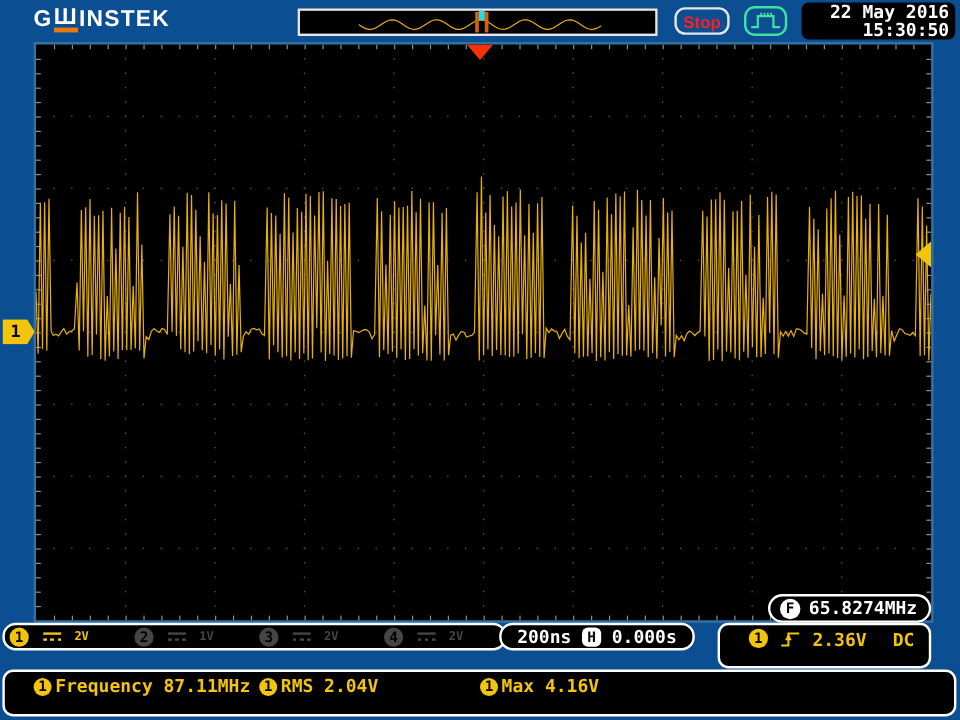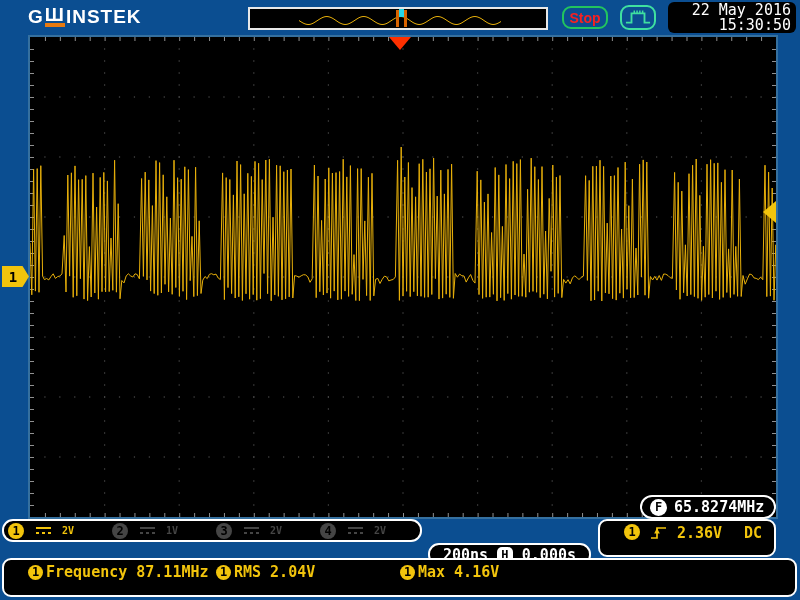--- a/index.html
+++ b/index.html
@@ -8,27 +8,27 @@
   .abs { position:absolute; }
 
   
   .logo { left:28px; top:6px; color:#fff; font-family:"Liberation Sans", sans-serif;
           font-weight:900; font-size:19px; letter-spacing:1px; display:flex; align-items:flex-start; }
   .logo .sha { display:inline-block; border-bottom:4px solid #e87a10; line-height:17px; margin:0 1px; }
   .preview { left:248px; top:7px; width:300px; height:23px; background:#000; border:2px solid #e8e8e8; }
   .pv-bar-l { left:146px; top:1px; width:3px; height:17px; background:#d86400; }
   .pv-bar-r { left:154px; top:1px; width:3px; height:17px; background:#d86400; }
   .pv-cyan  { left:149px; top:0; width:5px; height:8px; background:#28d8e8; }
-  .stop-btn { left:562px; top:6px; width:46px; height:23px; border:2px solid #22c55e; border-radius:9px;
+  .stop-btn { left:562px; top:6px; width:46px; height:23px; border:2px solid #e5e5e5; border-radius:9px;
               color:#f82020; font-weight:bold; font-size:14px; display:flex; align-items:center;
               justify-content:center; background:transparent; cursor:pointer; }
   .trig-btn { left:620px; top:5px; width:36px; height:25px; border:2px solid #3fe0a0; border-radius:9px;
               background:transparent; display:flex; align-items:center; justify-content:center; cursor:pointer; }
   .datetime { left:668px; top:2px; width:128px; height:31px; background:#000; border-radius:6px;
-              color:#fff; font-size:15px; font-weight:normal; line-height:15px; padding:1px 5px; text-align:right; }
+              color:#fff; font-size:15px; font-weight:bold; line-height:15px; padding:1px 5px; text-align:right; }
 
   
   .graticule { left:30px; top:37px; width:746px; height:480px; background:#000; outline:2px solid #35709f; }
   .trig-pos-arrow { left:389px; top:37px; width:22px; height:13px; background:#ff3000;
                     clip-path:polygon(0 0,100% 0,50% 100%); }
   .ch1-tag { left:2px; top:266px; width:27px; height:21px; background:#f2c40c; color:#000;
              font-weight:bold; font-size:14px; display:flex; align-items:center; justify-content:center;
              padding-right:5px; clip-path:polygon(0 0,76% 0,100% 50%,76% 100%,0 100%); }
   .trig-lvl-arrow { left:763px; top:201px; width:13px; height:22px; background:#f2c40c;
                     clip-path:polygon(100% 0,100% 100%,0 50%); }
@@ -45,22 +45,22 @@
   .ch-circle { width:16px; height:16px; border-radius:50%; background:#f2c40c; color:#000;
                font-size:12px; font-weight:bold; display:flex; align-items:center; justify-content:center; }
   .dc-icon { display:inline-flex; flex-direction:column; gap:3px; margin-left:12px; width:15px; }
   .dc-icon i { display:block; height:2px; background:currentColor; }
   .dc-icon i.dash { background:repeating-linear-gradient(90deg, currentColor 0 3px, transparent 3px 6px); }
   .ch-val { margin-left:11px; font-size:10px; font-weight:bold; min-width:28px; }
   .ch-group { color:#f2c40c; }
   .ch-group.off { color:#454545; }
   .ch-group.off .ch-circle { background:#454545; color:#000; }
 
-  .tb-box { left:428px; top:519px; width:163px; height:23px; border-radius:11px; justify-content:space-between;
-            padding:0 13px; font-size:15px; font-weight:bold;margin-top:24px; }
+  .tb-box { left:416px; top:519px; width:163px; height:23px; border-radius:11px; justify-content:space-between;
+            padding:0 13px; font-size:15px; font-weight:bold; }
   .h-icon { width:16px; height:16px; border-radius:5px; background:#fff; color:#000; font-size:12px;
             font-weight:bold; display:flex; align-items:center; justify-content:center; }
 
   .trig-box { left:598px; top:519px; width:178px; height:38px; border-radius:9px; align-items:flex-start;
               padding:3px 12px 0 24px; color:#f2c40c; font-size:15px; font-weight:bold; }
   .trig-box .ch-circle { margin-right:10px; }
   .edge-icon { margin-right:10px; }
   .trig-dc { margin-left:auto; }
 
   .meas-bar { left:2px; top:558px; width:795px; height:39px; border-radius:9px; position:absolute; }

